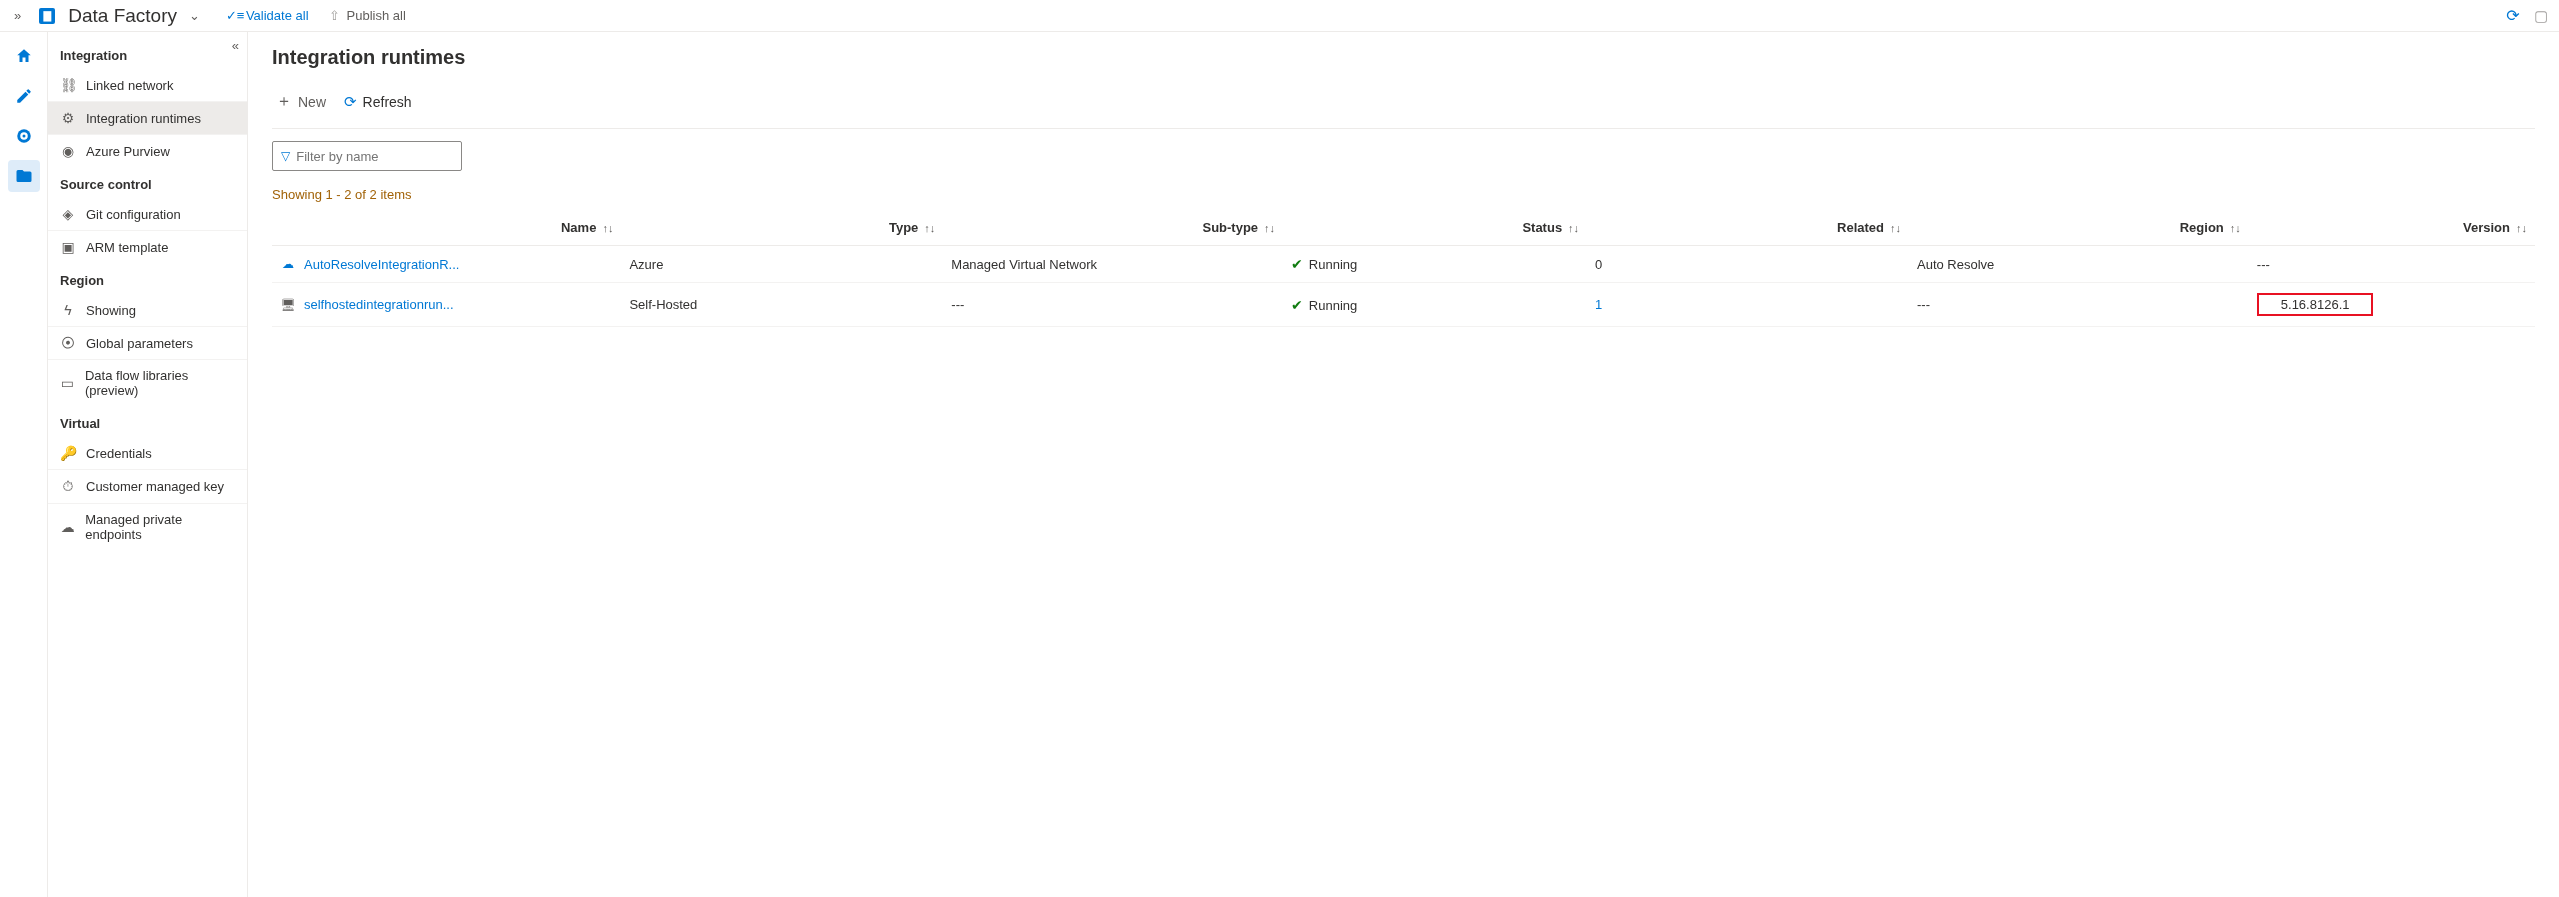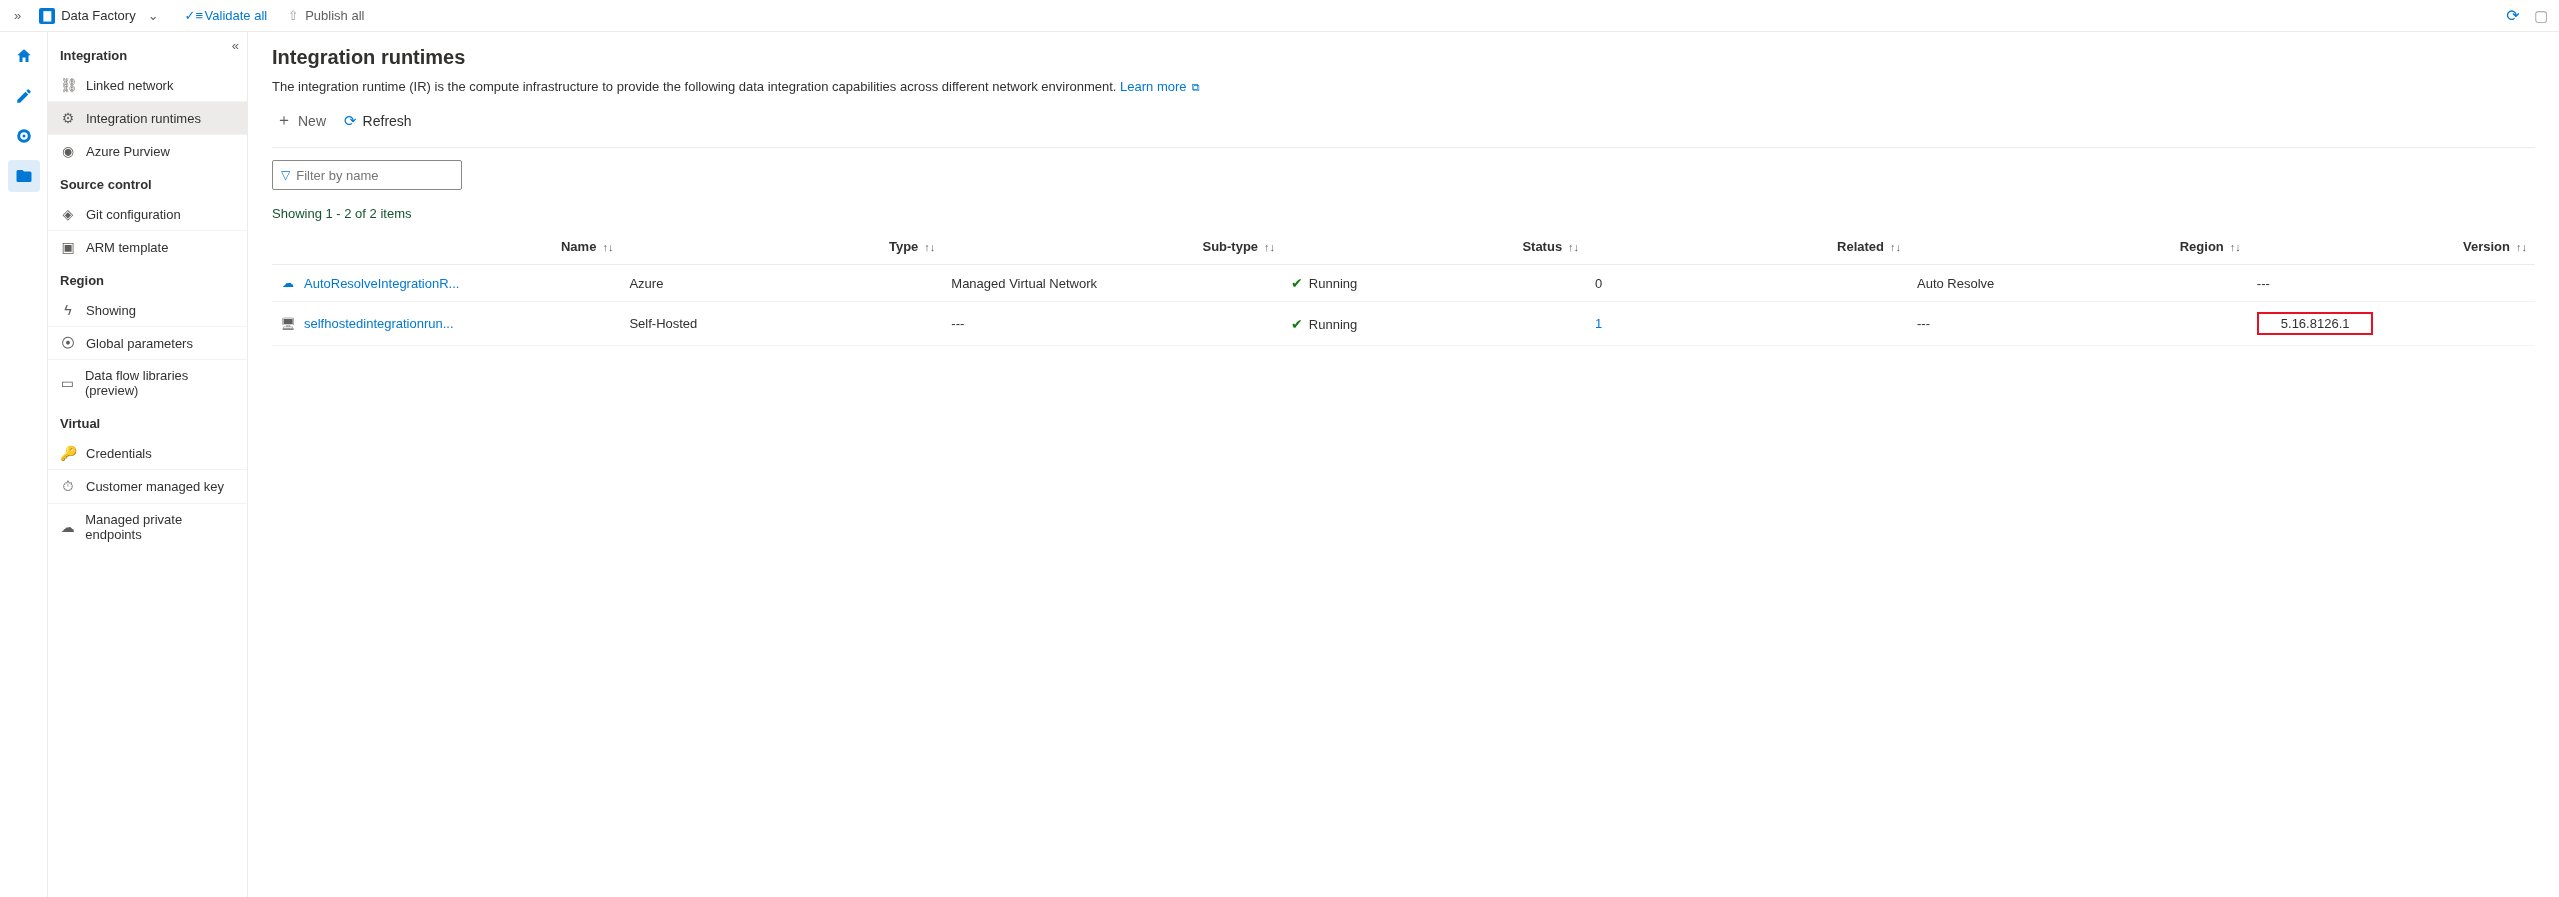--- a/index.html
+++ b/index.html
@@ -5,21 +5,21 @@
 * { margin:0; padding:0; box-sizing:border-box; font-family:"Segoe UI", Arial, sans-serif; }
 body { background:#fff; color:#323130; font-size:13px; overflow:hidden; }
 
 
 .topbar { height:32px; display:flex; align-items:center; padding:0 10px; border-bottom:1px solid #edebe9; }
 .topbar-left { display:flex; align-items:center; gap:6px; }
 .topbar-right { margin-left:auto; display:flex; align-items:center; gap:12px; }
 .tb-chevron { color:#605e5c; padding:2px 4px; cursor:pointer; }
 .tb-brand { display:flex; align-items:center; gap:6px; padding:2px 8px; }
 .tb-brand-icon { width:16px; height:16px; background:#0078d4; border-radius:2px; display:inline-flex; align-items:center; justify-content:center; color:#fff; font-size:10px; }
-.tb-brand-label { color:#323130; font-size:13px; }
+.tb-brand-label { color:#323130; font-size:19px;margin-left:7px; }
 .tb-dropdown { color:#605e5c; padding:0 6px; }
 .tb-btn { display:flex; align-items:center; gap:4px; color:#605e5c; font-size:13px; padding:4px 6px; cursor:pointer; }
 .tb-btn.enabled { color:#0078d4; }
 .tb-ic { color:#0078d4; width:16px; text-align:center; }
 .tb-ic.dim { color:#a19f9d; }
 
 
 .layout { display:flex; height:calc(100vh - 32px); }
 
 
@@ -49,21 +49,21 @@
 .act-btn { display:flex; align-items:center; gap:6px; font-size:14px; cursor:pointer; color:#605e5c; padding:2px 4px;}
 .act-btn .ic-plus { font-size:16px; color:#605e5c; }
 .act-btn .ic-refresh { font-size:15px; color:#0078d4; }
 .act-btn.refresh { color:#323130; }
 
 
 .filter-row { padding:12px 0 6px; }
 .filter-box { display:flex; align-items:center; gap:6px; width:190px; height:30px; border:1px solid #8a8886; border-radius:2px; padding:0 8px; color:#605e5c; }
 .filter-box input { border:0; outline:0; width:100%; font-size:13px; color:#323130; }
 .filter-ic { color:#0078d4; font-size:12px; }
-.count-row { padding:10px 0 8px; font-size:13px; color:#14532d;}
+.count-row { padding:10px 0 8px; font-size:13px; color:#a16207;}
 
 
 .tbl { width:100%; border-collapse:collapse; }
 .tbl th { text-align:right; font-weight:600; font-size:13px; color:#323130; padding:10px 8px; border-bottom:1px solid #edebe9; }
 .tbl td { font-size:13px; color:#323130; padding:10px 8px; border-bottom:1px solid #f3f2f1; white-space:nowrap;}
 .sort-ic { color:#605e5c; font-size:11px; margin-left:6px; }
 .name-cell { display:flex; align-items:center; gap:8px; max-width:180px; overflow:hidden; }
 .name-link { color:#0078d4; cursor:pointer; white-space:nowrap; overflow:hidden; text-overflow:ellipsis; }
 .ir-icon { width:16px; height:16px; display:inline-flex; align-items:center; justify-content:center; font-size:12px; }
 .ir-azure { color:#0078d4; }
@@ -183,24 +183,20 @@
           <div class="sb-item">
             <span class="sb-icon">☁</span>
             <span>Managed private endpoints</span>
           </div>
         </div>
       </div>
   </div>
 
   <div class="main">
     <h1 class="page-title">Integration runtimes</h1>
-    <p class="page-desc">
-      <span>The integration runtime (IR) is the compute infrastructure to provide the following data integration capabilities across different network environment.</span>
-      <a href="#"><span>Learn more</span><span class="link-ext"> ⧉</span></a>
-    </p>
 
     <div class="action-row">
       <div class="act-btn">
         <span class="ic-plus">＋</span>
         <span>New</span>
       </div>
       <div class="act-btn refresh">
         <span class="ic-refresh">⟳</span>
         <span>Refresh</span>
       </div>

